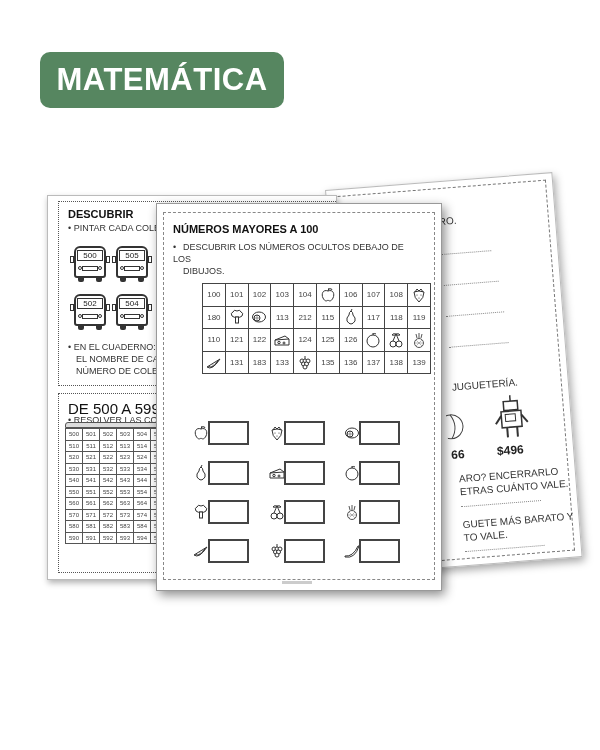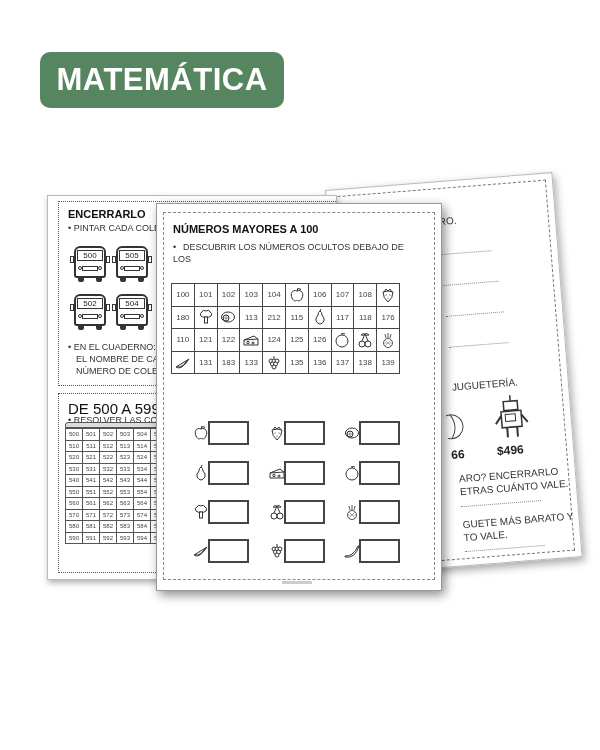--- a/index.html
+++ b/index.html
@@ -62,21 +62,21 @@
   }
   .sheet-front .inner {
     position: absolute; left: 6px; top: 8px; right: 6px; bottom: 10px;
     border: 1px dashed #888;
   }
   .ft-title { position: absolute; left: 16px; top: 19px; font-size: 11px; font-weight: bold; color: #111; white-space: nowrap; }
   .ft-bullet { position: absolute; left: 16px; top: 37px; font-size: 9px; color: #333; width: 250px; line-height: 12px; }
   .ft-bullet .dot { display: inline-block; width: 10px; }
   .ft-bullet .l2 { padding-left: 10px; display: block; }
 
-  .grid { position: absolute; left: 14px; top: 79px; border-collapse: collapse; }
+  .grid { position: absolute; left: 45px; top: 79px; border-collapse: collapse; }
   .grid td { border: 1px solid #444; width: 22.8px; height: 22.6px; font-size: 8px; text-align: center; color: #444; padding: 0; }
   .grid td svg { display: block; margin: 0 auto; }
 
   .ans { position: absolute; }
   .ans .box { position: absolute; left: 15px; top: 0; width: 41px; height: 24px; border: 2px solid #444; }
   .ans .ico { position: absolute; left: 0; top: 4px; width: 16px; height: 16px; }
 
   .foot { position: absolute; left: 125px; top: 377px; width: 30px; height: 3px; background: #ccc; }
 </style>
 </head>
@@ -111,21 +111,21 @@
   <span class="rs-text" style="left:110px;top:292px;">ARO? ENCERRARLO</span>
   <span class="rs-text" style="left:110px;top:305px;">ETRAS CUÁNTO VALE.</span>
   <div class="rs-line" style="left:110px;top:325px;width:80px;"></div>
   <span class="rs-text" style="left:110px;top:338px;">GUETE MÁS BARATO Y</span>
   <span class="rs-text" style="left:110px;top:351px;">TO VALE.</span>
   <div class="rs-line" style="left:110px;top:370px;width:80px;"></div>
 </div>
 
 <div class="sheet sheet-left">
   <div class="box-dotted" style="left:10px;top:5px;width:280px;height:185px;"></div>
-  <span class="lh" style="left:20px;top:12px;">ENCERRARLO</span>
+  <span class="lh" style="left:20px;top:12px;">DESCUBRIR</span>
   <span class="lt" style="left:20px;top:26px;">• PINTAR CADA COLE</span>
 
   <div class="bus" style="left:22px;top:48px;">
     <div class="ml"></div>
       <div class="mr"></div>
       <div class="body"></div>
     <div class="num">500</div>
     <div class="grill"></div>
       <div class="wl"></div>
       <div class="wr"></div>
@@ -258,20 +258,21 @@
         </tr>
       </tbody>
   </table>
 </div>
 
 <div class="sheet sheet-front">
   <div class="inner"></div>
   <span class="ft-title">NÚMEROS MAYORES A 100</span>
   <div class="ft-bullet">
     <span class="dot">•</span><span>DESCUBRIR LOS NÚMEROS OCULTOS DEBAJO DE LOS</span>
+    <span class="l2">DIBUJOS.</span>
   </div>
 
   <table class="grid">
     <tbody id="grid-body">
         <tr>
           <td>100</td>
           <td>101</td>
           <td>102</td>
           <td>103</td>
           <td>104</td>
@@ -314,21 +315,21 @@
           <td>212</td>
           <td>115</td>
           <td>
             <svg width="16" height="16" viewBox="0 0 16 16">
               <path d="M8 2 Q6 3 6 6 Q3 9 4 12 Q6 15 8 15 Q10 15 12 12 Q13 9 10 6 Q10 3 8 2Z" fill="#fff" stroke="#333"></path>
               <path d="M8 2 L9 0" stroke="#333"></path>
             </svg>
           </td>
           <td>117</td>
           <td>118</td>
-          <td>176</td>
+          <td>119</td>
         </tr>
         <tr>
           <td>110</td>
           <td>121</td>
           <td>122</td>
           <td>
             <svg width="16" height="16" viewBox="0 0 16 16">
               <path d="M1 8 L11 4 L15 7 L15 13 L1 13Z" fill="#fff" stroke="#333"></path>
               <line x1="1" y1="8" x2="15" y2="7" stroke="#333"></line>
               <circle cx="5" cy="10.5" r="1.2" fill="none" stroke="#333"></circle>

